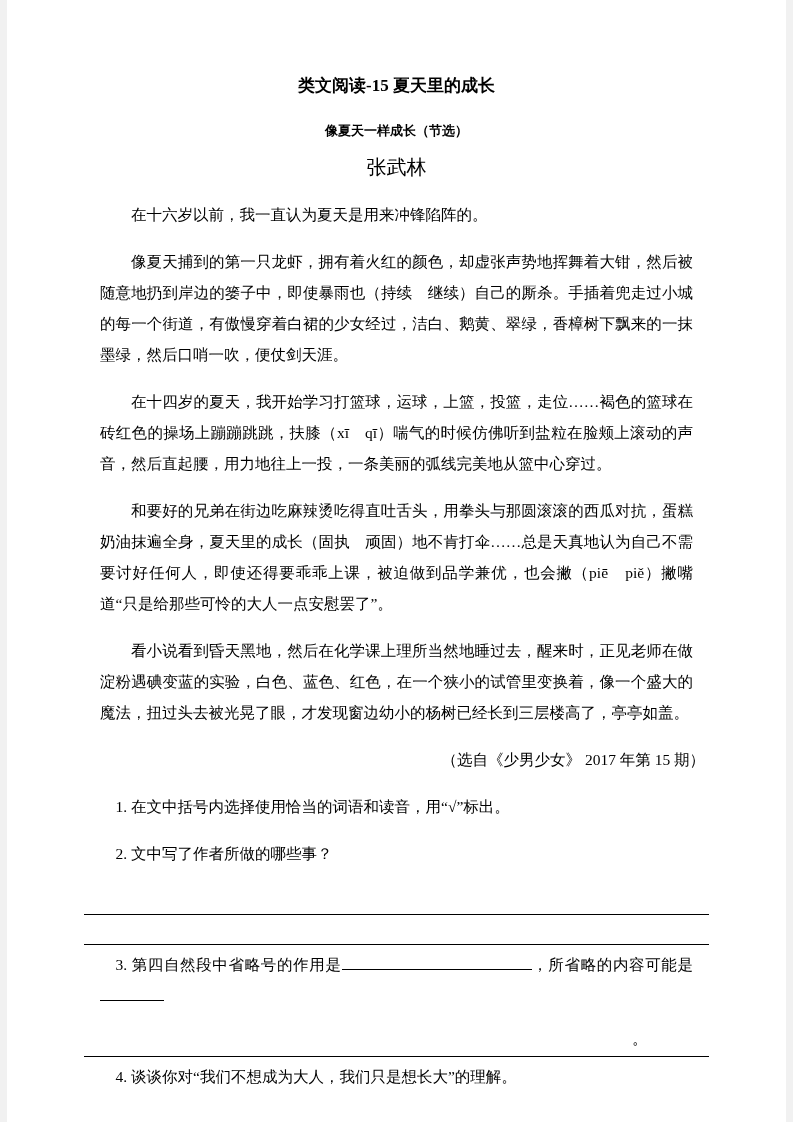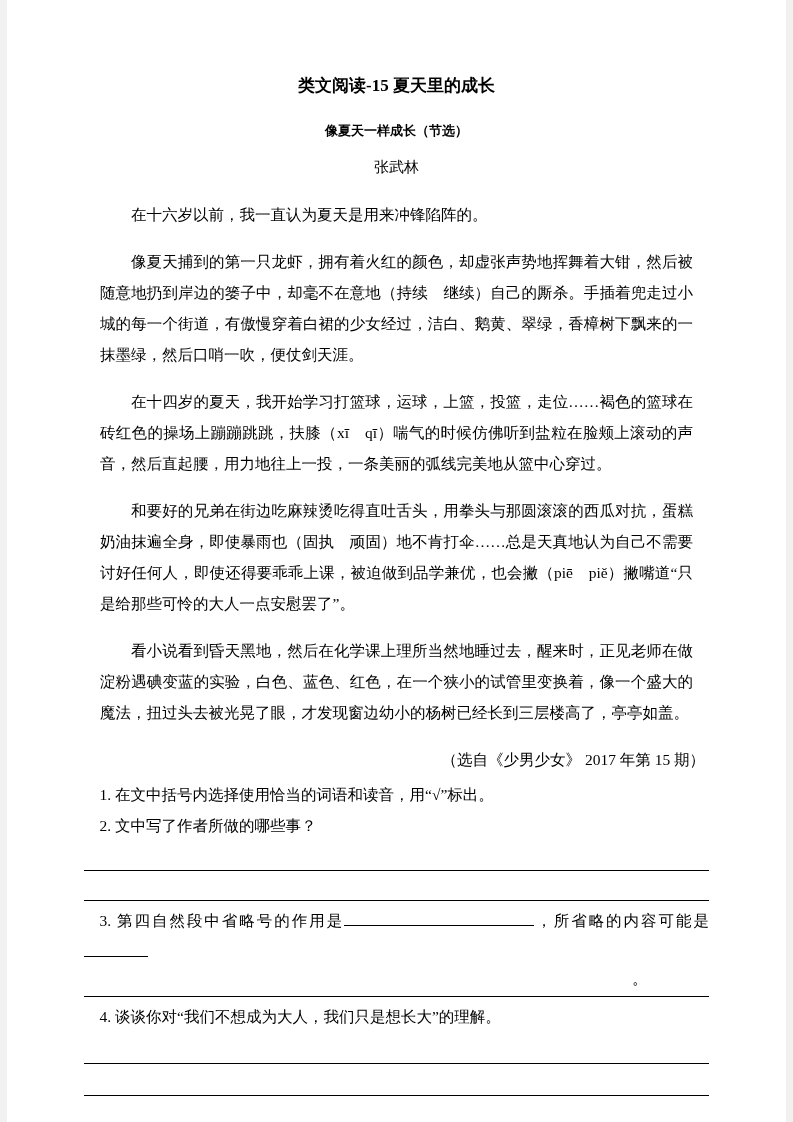--- a/index.html
+++ b/index.html
@@ -44,35 +44,35 @@
   .doc-subtitle {
     margin: 0 0 6px 0;
     font-family: "Liberation Sans", "DejaVu Sans", sans-serif;
     font-size: 13px;
     font-weight: bold;
     text-align: center;
     line-height: 31px;
   }
   .doc-author {
     margin: 0;
-    font-size: 15px;
+    font-size: 20px;
     text-align: center;
     line-height: 31px;
   }
   .para {
     margin: 16px;
     text-indent: 2em;
     text-align: justify;
   }
   .source-line {
     margin: 4px;
     text-align: right;
   }
   .question {
-    margin: 0;
+    margin: 16px;
     text-indent: 1em;
     text-align: justify;
   }
   .question.spaced { margin-top: 4px; }
   .answer-line {
     height: 30px;
     border-bottom: 1px solid #000;
   }
   .answer-line.tall { height: 32px; }
   .inline-blank {
@@ -102,23 +102,23 @@
   <div class="edge left"></div>
   <div class="edge right"></div>
 
   <div class="content">
 
     <h1 class="doc-title">类文阅读-15 夏天里的成长</h1>
     <h2 class="doc-subtitle">像夏天一样成长（节选）</h2>
     <div class="doc-author">张武林</div>
 
     <p class="para">在十六岁以前，我一直认为夏天是用来冲锋陷阵的。</p>
-    <p class="para">像夏天捕到的第一只龙虾，拥有着火红的颜色，却虚张声势地挥舞着大钳，然后被随意地扔到岸边的篓子中，却毫不在意地（持续　继续）自己的厮杀。手插着兜走过小城的每一个街道，有傲慢穿着白裙的少女经过，洁白、鹅黄、翠绿，香樟树下飘来的一抹墨绿，然后口哨一吹，便仗剑天涯。</p>
+    <p class="para">像夏天捕到的第一只龙虾，拥有着火红的颜色，却虚张声势地挥舞着大钳，然后被随意地扔到岸边的篓子中，即使暴雨也（持续　继续）自己的厮杀。手插着兜走过小城的每一个街道，有傲慢穿着白裙的少女经过，洁白、鹅黄、翠绿，香樟树下飘来的一抹墨绿，然后口哨一吹，便仗剑天涯。</p>
     <p class="para">在十四岁的夏天，我开始学习打篮球，运球，上篮，投篮，走位……褐色的篮球在砖红色的操场上蹦蹦跳跳，扶膝（xī　qī）喘气的时候仿佛听到盐粒在脸颊上滚动的声音，然后直起腰，用力地往上一投，一条美丽的弧线完美地从篮中心穿过。</p>
-    <p class="para">和要好的兄弟在街边吃麻辣烫吃得直吐舌头，用拳头与那圆滚滚的西瓜对抗，蛋糕奶油抹遍全身，即使暴雨也（固执　顽固）地不肯打伞……总是天真地认为自己不需要讨好任何人，即使还得要乖乖上课，被迫做到品学兼优，也会撇（piē　piě）撇嘴道“只是给那些可怜的大人一点安慰罢了”。</p>
+    <p class="para">和要好的兄弟在街边吃麻辣烫吃得直吐舌头，用拳头与那圆滚滚的西瓜对抗，蛋糕奶油抹遍全身，夏天里的成长（固执　顽固）地不肯打伞……总是天真地认为自己不需要讨好任何人，即使还得要乖乖上课，被迫做到品学兼优，也会撇（piē　piě）撇嘴道“只是给那些可怜的大人一点安慰罢了”。</p>
     <p class="para">看小说看到昏天黑地，然后在化学课上理所当然地睡过去，醒来时，正见老师在做淀粉遇碘变蓝的实验，白色、蓝色、红色，在一个狭小的试管里变换着，像一个盛大的魔法，扭过头去被光晃了眼，才发现窗边幼小的杨树已经长到三层楼高了，亭亭如盖。</p>
 
     <p class="source-line">（选自《少男少女》 2017 年第 15 期）</p>
 
     <p class="question">1. 在文中括号内选择使用恰当的词语和读音，用“√”标出。</p>
     <p class="question">2. 文中写了作者所做的哪些事？</p>
 
     <div class="answer-line"></div>
     <div class="answer-line"></div>
 

